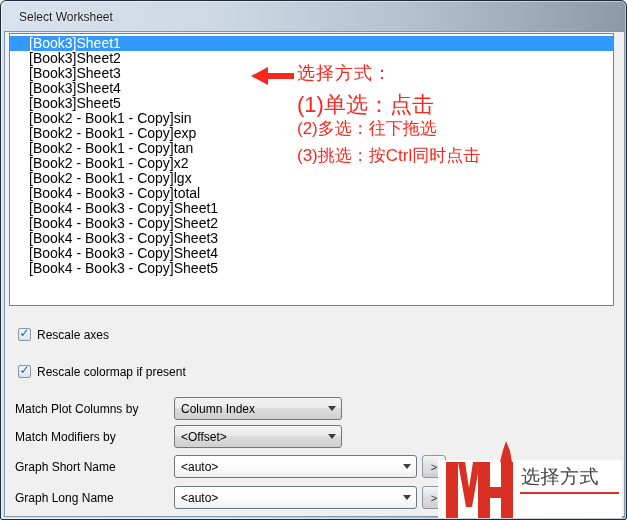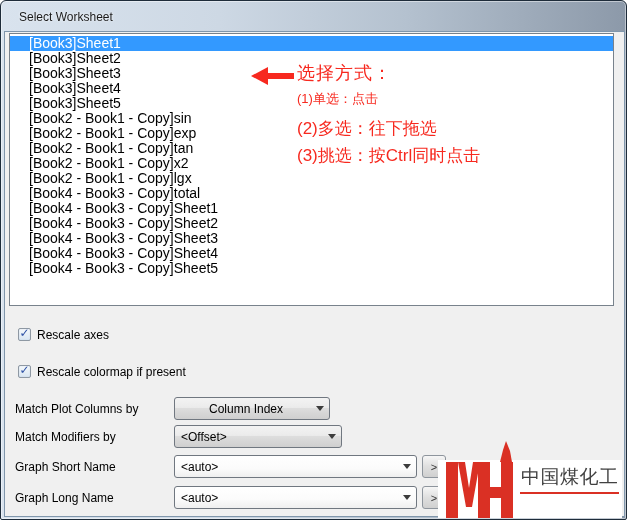--- a/index.html
+++ b/index.html
@@ -31,21 +31,21 @@
   .list-item.selected { background:var(--sel,#3399ff); color:#fff; }
   
   .annotation { position:absolute; color:var(--anno,#f7291f); }
   .anno-arrow { position:absolute; left:250px; top:66px; width:43px; height:18px; }
   .anno-arrow .head { position:absolute; left:0; top:0; width:0; height:0;
     border-top:9px solid transparent; border-bottom:9px solid transparent;
     border-right:17px solid var(--anno,#f7291f); }
   .anno-arrow .tail { position:absolute; left:15px; top:6px; width:28px; height:6px;
     background:var(--anno,#f7291f); }
   .anno-title { left:296px; top:60px; font-size:18px; letter-spacing:1px; }
-  .anno-line1 { left:296px; top:89px;  font-size:13px; }
+  .anno-line1 { left:296px; top:89px;  font-size:22px; }
   .anno-line2 { left:296px; top:116px; font-size:17px;text-align:center; }
   .anno-line3 { left:296px; top:143px; font-size:17px; }
   
   .check-row { position:absolute; left:17px; height:15px; display:flex; align-items:center; }
   .cb-box { width:13px; height:13px; border:1px solid #8e98a3; border-radius:2px;
     background:linear-gradient(to bottom,#f4f8fb,#d9e6f2);
     display:flex; align-items:center; justify-content:center;
     box-shadow:inset 0 0 1px #b3c2d1; cursor:default; }
   .cb-check { font-size:12px; line-height:11px; font-weight:bold; color:#2b4fa3;
     display:none; transform:translateY(-1px); }
@@ -124,21 +124,21 @@
     <span class="cb-label">Rescale axes</span>
   </div>
   <div class="check-row" style="top:363px;">
     <div class="cb-box checked">
       <span class="cb-check">✓</span>
     </div>
     <span class="cb-label">Rescale colormap if present</span>
   </div>
 
   <div class="field-label" style="top:401px;">Match Plot Columns by</div>
-  <div class="combo" style="left:173px; top:396px; width:156px;padding-left:28px;">
+  <div class="combo" style="left:173px; top:396px; width:168px;">
     <span class="combo-text">Column Index</span>
     <span class="combo-arrow-zone">
         <span class="combo-arrow"></span>
       </span>
   </div>
 
   <div class="field-label" style="top:429px;">Match Modifiers by</div>
   <div class="combo" style="left:173px; top:424px; width:168px;">
     <span class="combo-text">&lt;Offset&gt;</span>
     <span class="combo-arrow-zone">
@@ -168,15 +168,15 @@
   <svg class="logo-svg" viewBox="0 0 74 78">
     <g fill="#da3024">
       <polygon points="64,0 68,10 70,21 58,21 61,9"></polygon>
       <rect x="4" y="21" width="12" height="56"></rect>
       <polygon points="16,21 23,21 27,47 31,21 38,21 30,66 24,66"></polygon>
       <rect x="36" y="21" width="12" height="56"></rect>
       <rect x="48" y="46" width="11" height="11"></rect>
       <rect x="59" y="21" width="12" height="56"></rect>
     </g>
   </svg>
-  <div class="logo-cn">中国煤化工</div>
+  <div class="logo-cn">选择方式</div>
   <div class="logo-line"></div>
 </div>
 
 </body></html>

